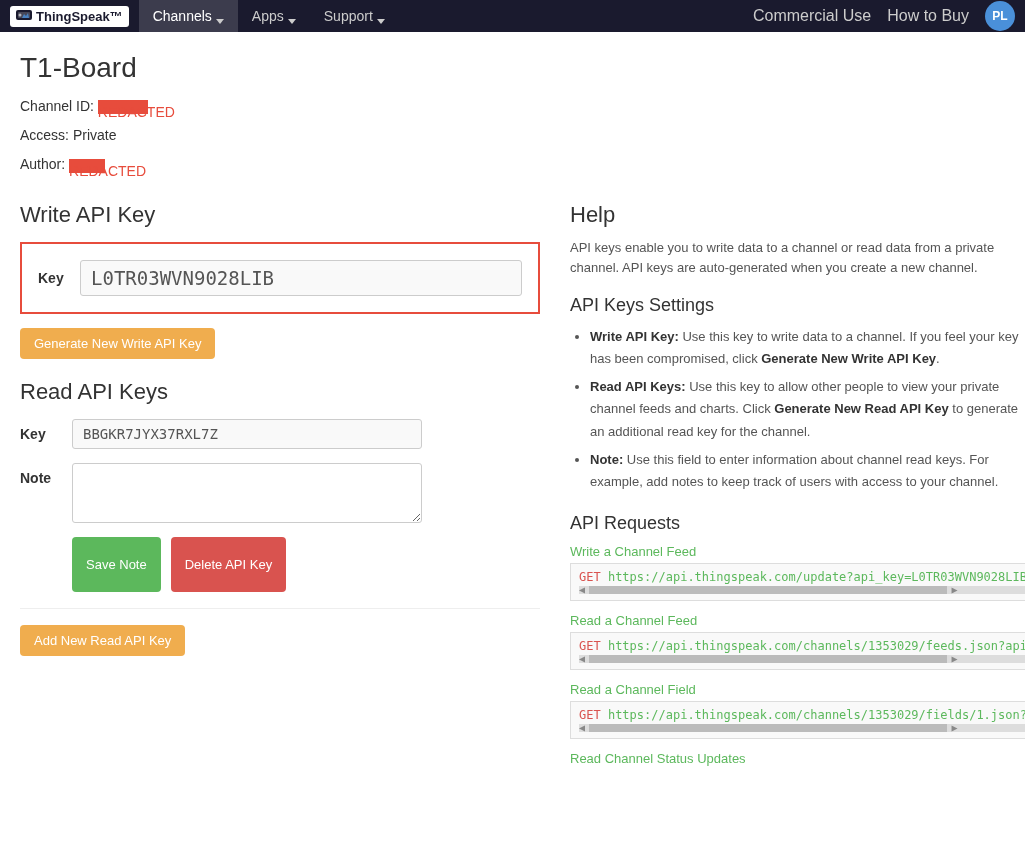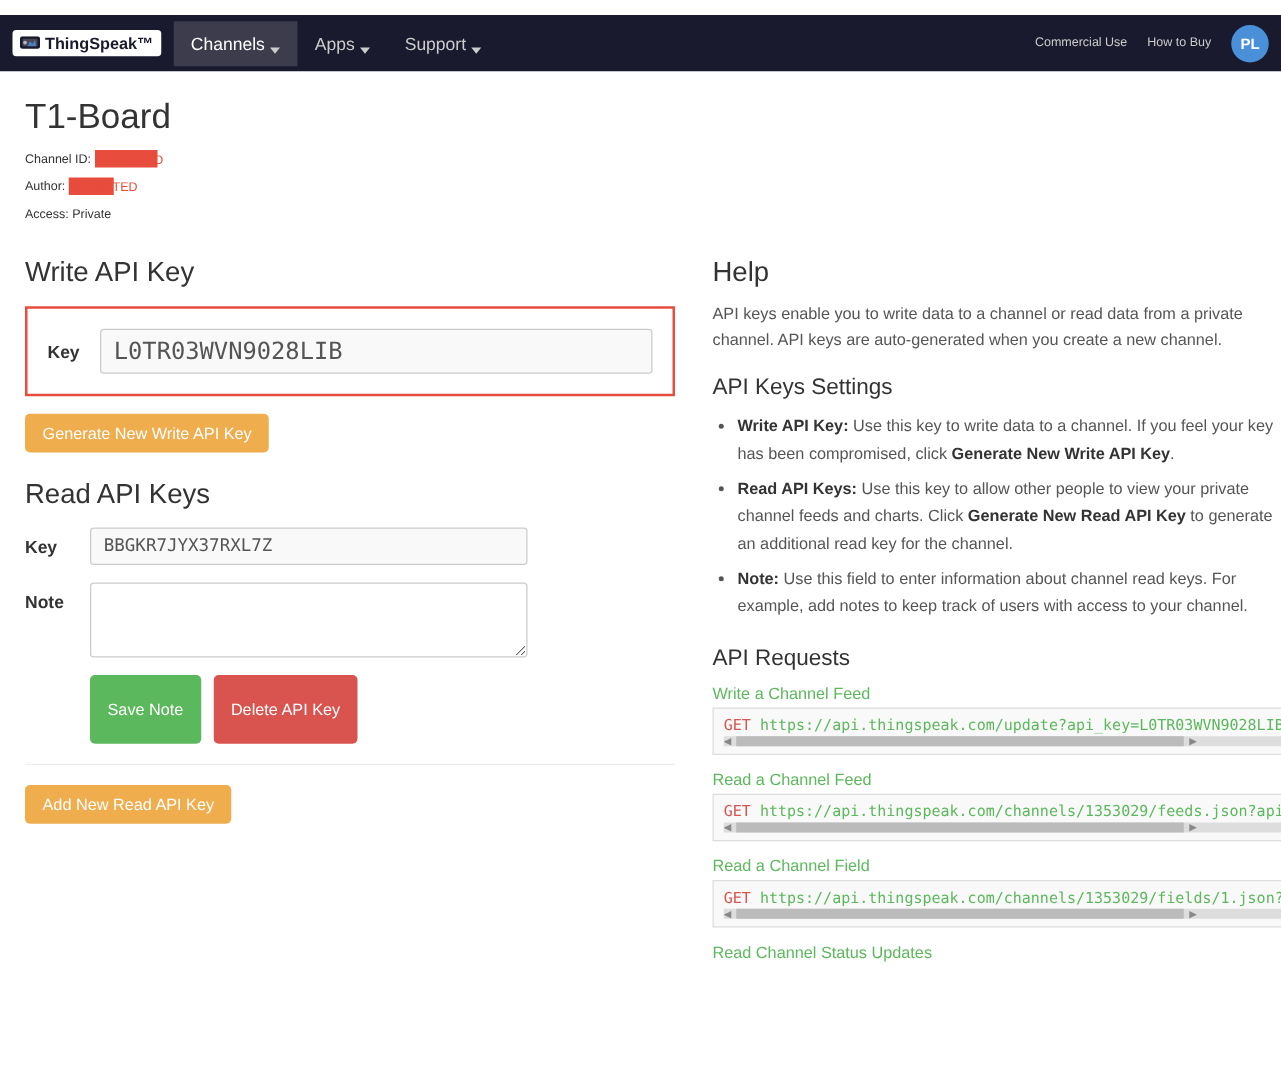--- a/index.html
+++ b/index.html
@@ -3,23 +3,22 @@
   <meta charset="utf-8">
   <style>
     * { box-sizing: border-box; margin: 0; padding: 0; }
     body { font-family: Arial, sans-serif; font-size: 14px; color: #333; background: #fff; }
 
     
     .navbar {
       background: #1a1a2e;
       display: flex;
       align-items: center;
-      height: 45px;
+      height: 32px;
       padding: 0 10px;
-      margin-top: 12px;
     }
     .navbar-brand {
       display: flex;
       align-items: center;
       margin-right: 10px;
     }
     .navbar-brand-logo {
       background: #fff;
       color: #1a1a2e;
       font-weight: bold;
@@ -52,21 +51,21 @@
     .navbar-nav .nav-link.active { background: rgba(255,255,255,0.15); color: #fff; }
     .navbar-right {
       margin-left: auto;
       display: flex;
       align-items: center;
       gap: 16px;
     }
     .navbar-right a {
       color: #ccc;
       text-decoration: none;
-      font-size: 10px;
+      font-size: 16px;
       text-align: right;
     }
     .user-avatar {
       width: 30px;
       height: 30px;
       background: #4a90d9;
       border-radius: 50%;
       color: #fff;
       display: flex;
       align-items: center;
@@ -86,21 +85,21 @@
     .main-content {
       padding: 20px 20px 0 20px;
     }
     .page-title {
       font-size: 28px;
       font-weight: normal;
       margin-bottom: 10px;
       color: #333;
     }
     .channel-meta {
-      font-size: 10px;
+      font-size: 14px;
       line-height: 1.8;
       margin-bottom: 4px;
     }
     .channel-id-value {
       display: inline-block;
       background: #e74c3c;
       color: #e74c3c;
       width: 50px;
       height: 14px;
       vertical-align: middle;
@@ -397,25 +396,25 @@
   </div>
 </nav>
 
 <div class="main-content">
   <h1 class="page-title">T1-Board</h1>
   <div class="channel-meta">
     <span>Channel ID:</span>
     <span class="channel-id-value">REDACTED</span>
   </div>
   <div class="channel-meta">
+    <span>Access: Private</span>
+  </div>
+  <div class="channel-meta">
     <span>Author:</span>
     <span class="author-value">REDACTED</span>
-  </div>
-  <div class="channel-meta">
-    <span>Access: Private</span>
   </div>
 
 
   <div class="two-col">
 
     <div class="left-col">
 
       
       <h2 class="section-title">Write API Key</h2>
       <div class="write-key-box">

